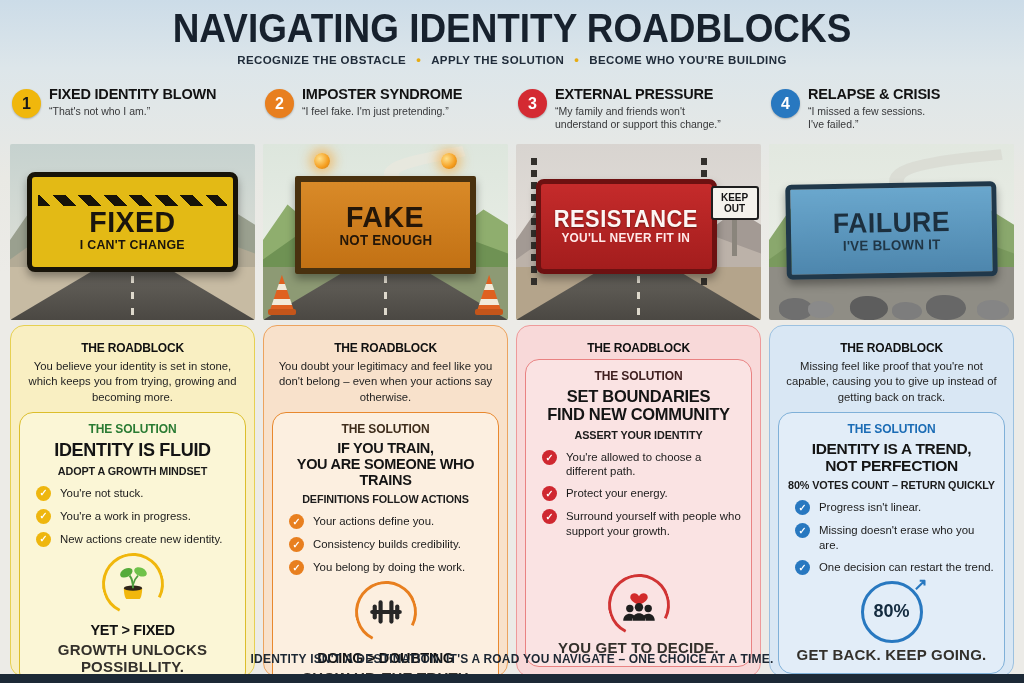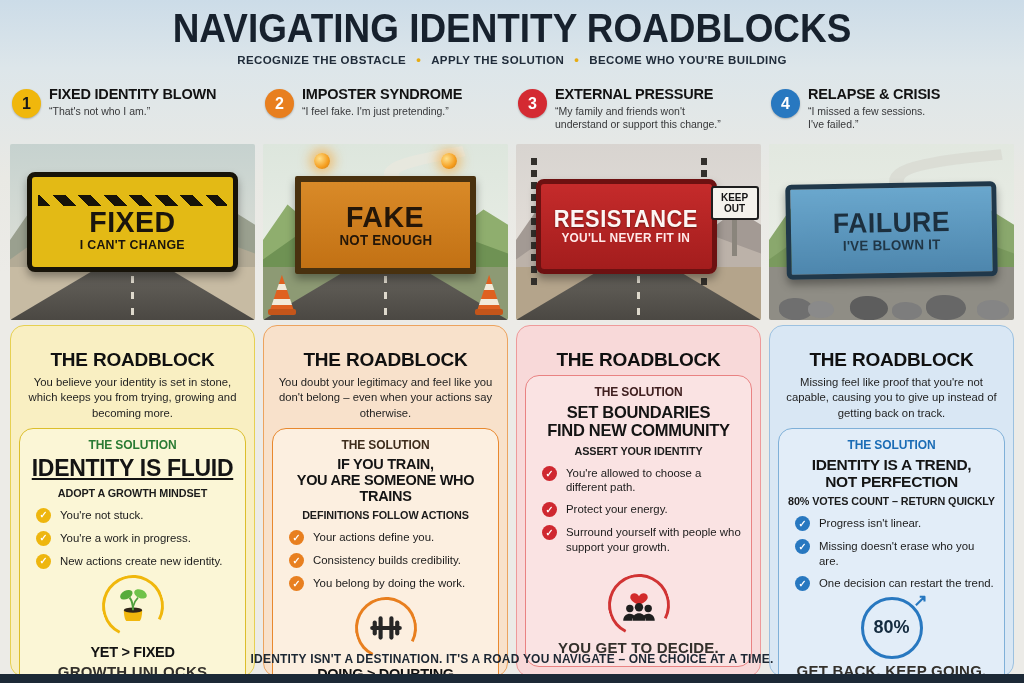--- a/index.html
+++ b/index.html
@@ -110,28 +110,28 @@
   .rk1 { left:4%; width:34px; height:22px; background:#6f6f6f; }
   .rk2 { left:16%; width:26px; height:17px; background:#8a8a8a; bottom:2px !important; }
   .rk3 { left:33%; width:38px; height:24px; background:#5d5d5d; }
   .rk4 { left:50%; width:30px; height:18px; background:#7d7d7d; }
   .rk5 { left:64%; width:40px; height:25px; background:#676767; }
   .rk6 { right:2%; width:32px; height:20px; background:#858585; }
 
   
   .outer-card { margin-top:5px; height:352px; border-radius:14px; padding:7px 8px 9px;
     display:flex; flex-direction:column; border:1.5px solid; }
-  .rb-heading { margin:16px 0 4px; text-align:center; font-size:19px; font-weight:800; color:#101010; letter-spacing:-.2px; }
+  .rb-heading { margin:8px 0 4px; text-align:center; font-size:12px; font-weight:800; color:#101010; letter-spacing:-.2px; }
   .rb-text { margin:0 1px 7px; text-align:center; font-size:11.3px; line-height:1.35; color:#1f1f1f; }
   .inner-card { flex:1; border-radius:14px; border:1.5px solid; padding:8px 8px 10px;
     display:flex; flex-direction:column; }
   .sol-label { text-align:center; font-size:12px; font-weight:800; letter-spacing:-.1px; margin-top:1px; }
   .sol-heading { text-align:center; font-weight:800; color:#141414; line-height:1.12; margin:4px 0 2px;
     white-space:pre-line; letter-spacing:-.3px; }
-  .c0 .sol-heading { font-size:23px;text-decoration:underline; } .c1 .sol-heading { font-size:14.5px; }
+  .c0 .sol-heading { font-size:18px; } .c1 .sol-heading { font-size:14.5px; }
   .c2 .sol-heading { font-size:16.5px; } .c3 .sol-heading { font-size:15.5px; }
   .sol-sub { text-align:center; font-size:10.8px; font-weight:800; color:#1b1b1b; margin:3px 0 7px; letter-spacing:-.1px; }
   .checklist { list-style:none; margin:2px 0 0; padding:0 0 0 8px; display:flex; flex-direction:column; gap:8px; }
   .check-item { display:flex; gap:9px; align-items:flex-start; font-size:11.4px; color:#1b1b1b; line-height:1.25; }
   .check-badge { width:15px; height:15px; border-radius:50%; flex-shrink:0; margin-top:0;
     display:flex; align-items:center; justify-content:center; color:#fff; font-size:9.5px; font-weight:700; }
   .icon-wrap { margin-top:auto; display:flex; justify-content:center; padding-top:6px; }
   .ring { position:relative; width:62px; height:62px; display:flex; align-items:center; justify-content:center; }
   .ring::before { content:""; position:absolute; inset:0; border-radius:50%; border:3px solid var(--accent); }
   .ring.open::before { border-bottom-color:transparent; transform:rotate(-18deg); }

